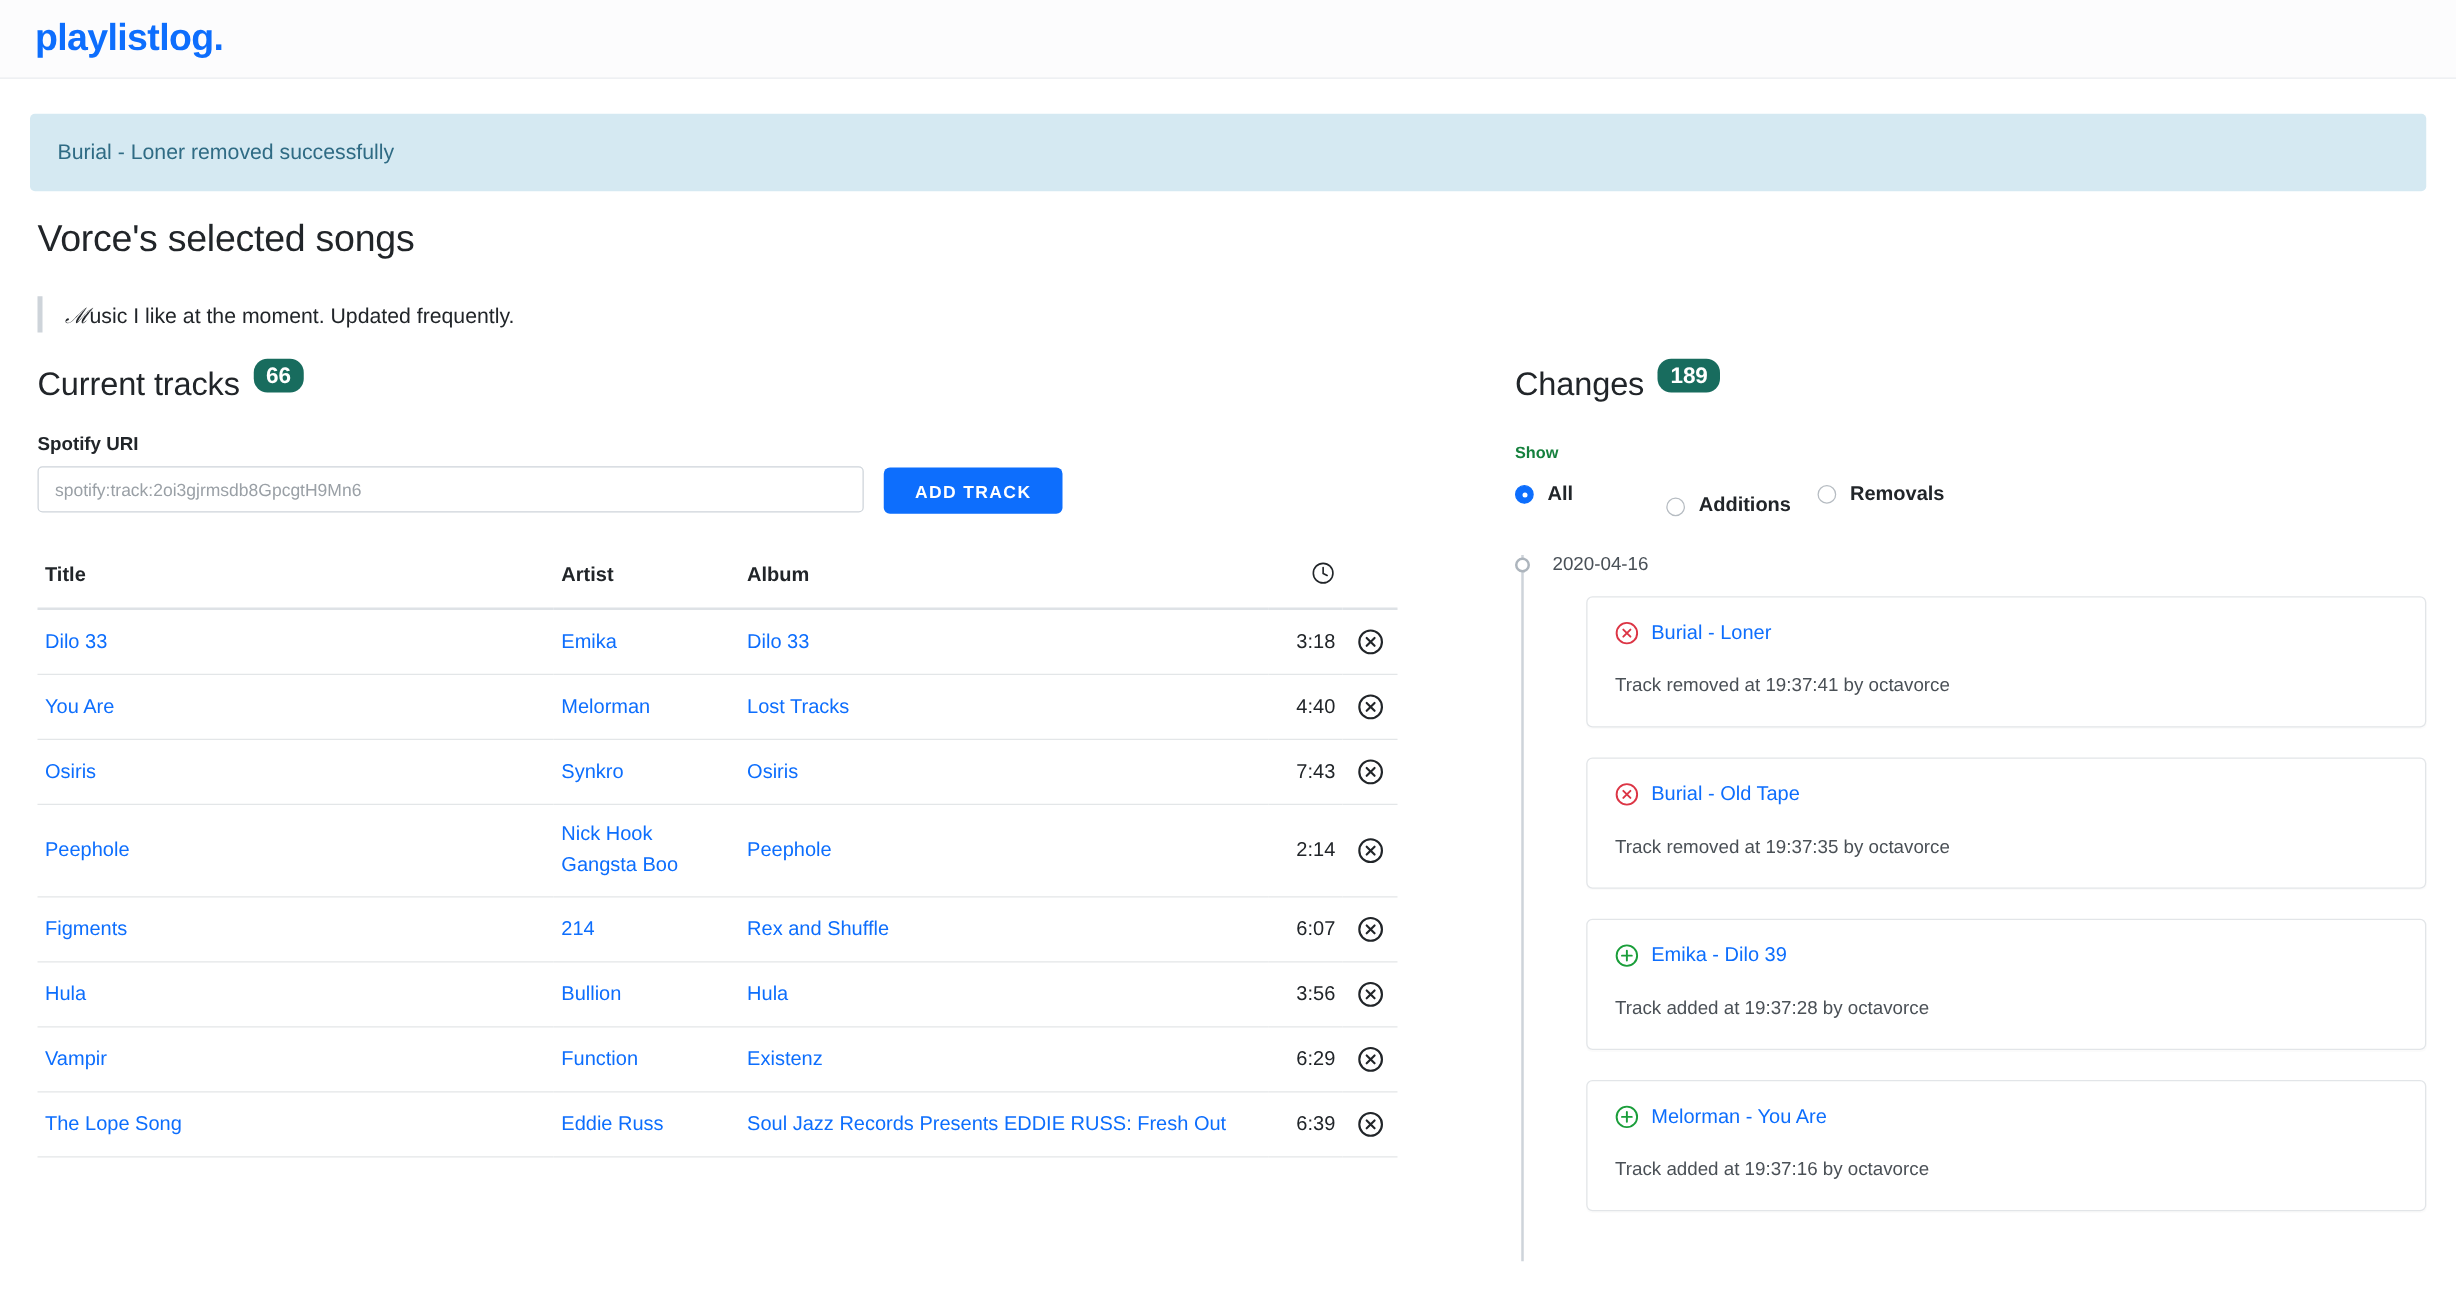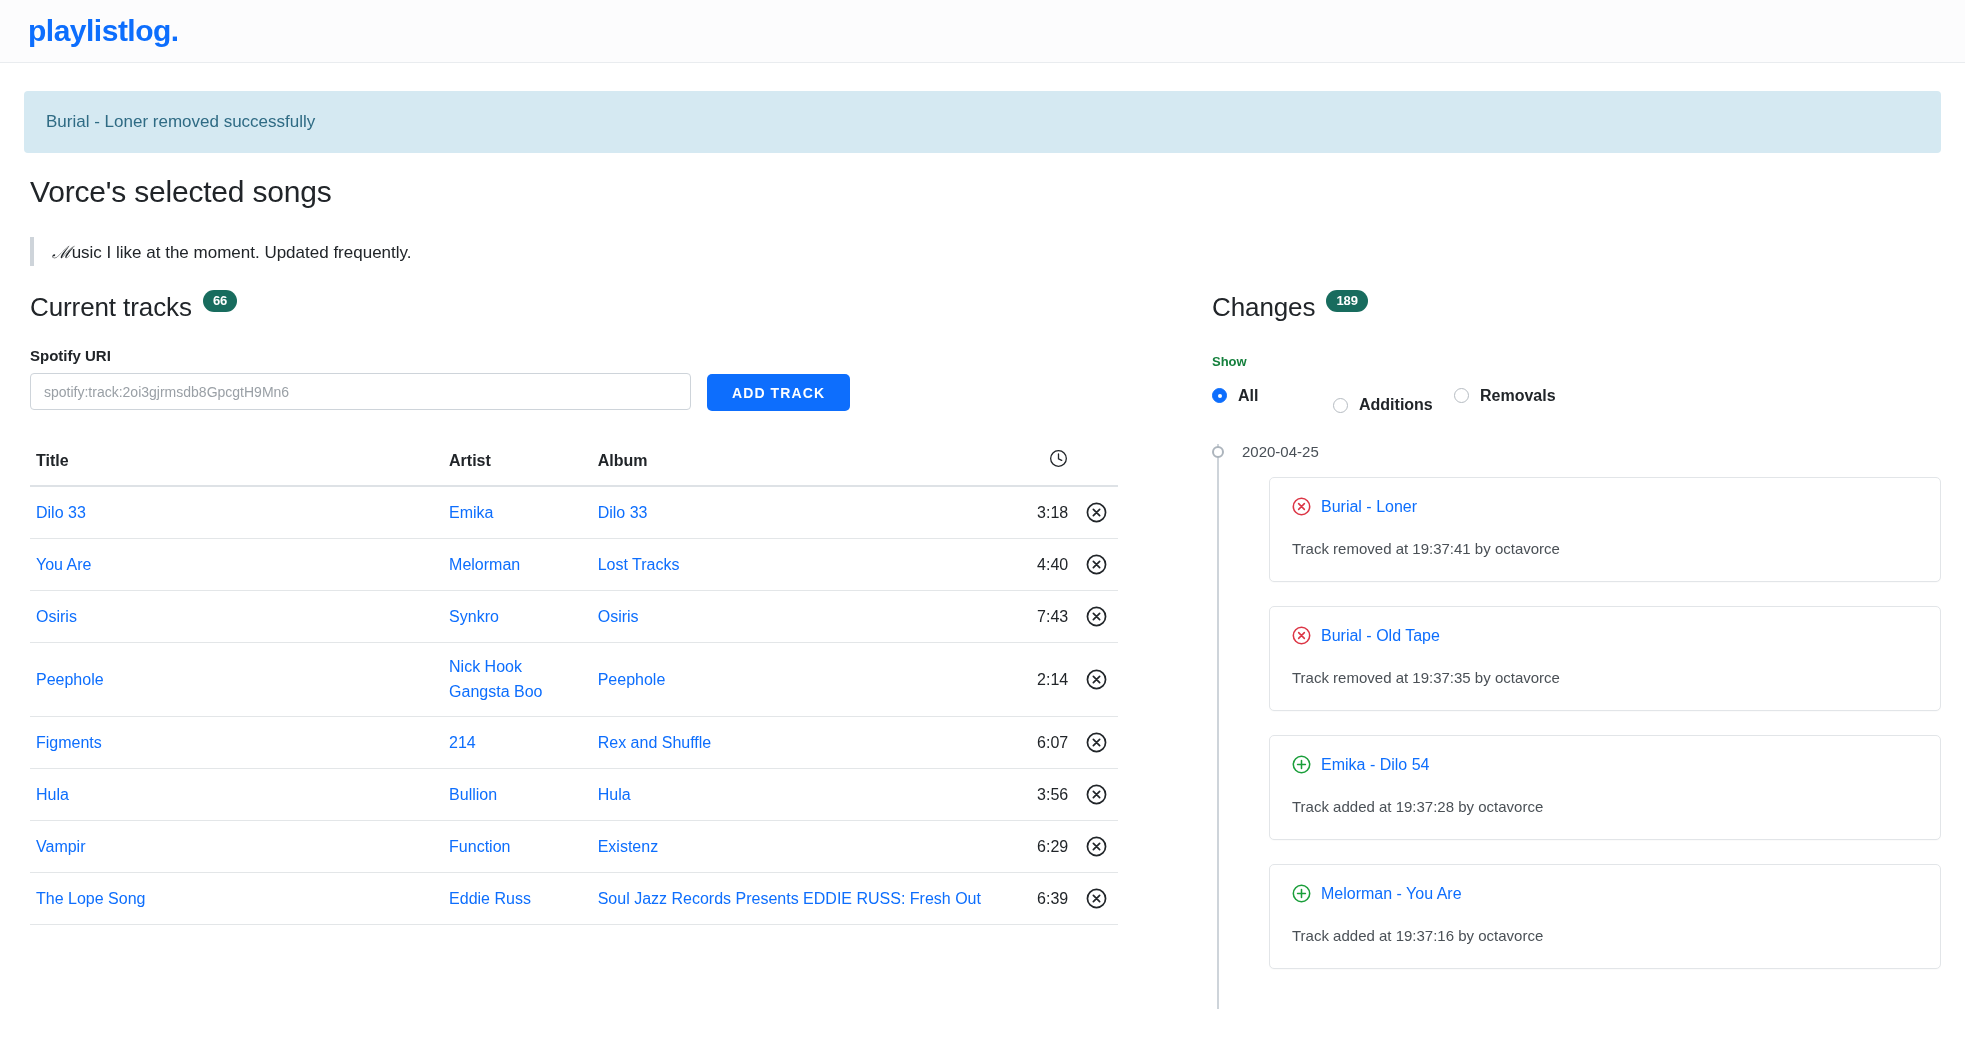--- a/index.html
+++ b/index.html
@@ -70,21 +70,21 @@
     gap: 11px;
     font-size: 26px;
     color: #212529;
     margin: 0 0 0 0;
     font-weight: normal;
     letter-spacing: -0.1px;
   }
   .badge {
     background: #186c5e;
     color: #ffffff;
-    font-size: 13px;
+    font-size: 18px;
     font-weight: bold;
     border-radius: 11px;
     padding: 4px 10px 5px 10px;
     line-height: 1;
     position: relative;
     top: -7px;
   }
 
   
   .form-row { margin-top: 24px; display: flex; align-items: flex-start; gap: 16px; }
@@ -394,21 +394,21 @@
           <span class="radio-label">Additions</span>
         </div>
         <div class="radio-item removals">
           <span class="radio"></span>
           <span class="radio-label">Removals</span>
         </div>
       </div>
 
     <div class="timeline" id="timeline">
         <span class="tl-dot"></span>
-        <div class="tl-date">2020-04-25</div>
+        <div class="tl-date">2020-04-16</div>
         <div class="cards">
           <div class="change-card">
             <div class="card-head">
               <span class="icon-circle"><svg width="19" height="19" viewBox="0 0 16 16" fill="none" stroke="#dc3545" stroke-width="1.3">
                   <circle cx="8" cy="8" r="6.9"></circle>
                   <path d="M5.6 5.6 L10.4 10.4 M10.4 5.6 L5.6 10.4" stroke-linecap="round"></path>
                 </svg></span>
               <span class="card-title">Burial - Loner</span>
             </div>
             <div class="card-sub">Track removed at 19:37:41 by octavorce</div>
@@ -422,21 +422,21 @@
               <span class="card-title">Burial - Old Tape</span>
             </div>
             <div class="card-sub">Track removed at 19:37:35 by octavorce</div>
           </div>
           <div class="change-card">
             <div class="card-head">
               <span class="icon-circle"><svg width="19" height="19" viewBox="0 0 16 16" fill="none" stroke="#1a9e3a" stroke-width="1.3">
                   <circle cx="8" cy="8" r="6.9"></circle>
                   <path d="M8 4.7 V11.3 M4.7 8 H11.3" stroke-linecap="round"></path>
                 </svg></span>
-              <span class="card-title">Emika - Dilo 54</span>
+              <span class="card-title">Emika - Dilo 39</span>
             </div>
             <div class="card-sub">Track added at 19:37:28 by octavorce</div>
           </div>
           <div class="change-card">
             <div class="card-head">
               <span class="icon-circle"><svg width="19" height="19" viewBox="0 0 16 16" fill="none" stroke="#1a9e3a" stroke-width="1.3">
                   <circle cx="8" cy="8" r="6.9"></circle>
                   <path d="M8 4.7 V11.3 M4.7 8 H11.3" stroke-linecap="round"></path>
                 </svg></span>
               <span class="card-title">Melorman - You Are</span>

